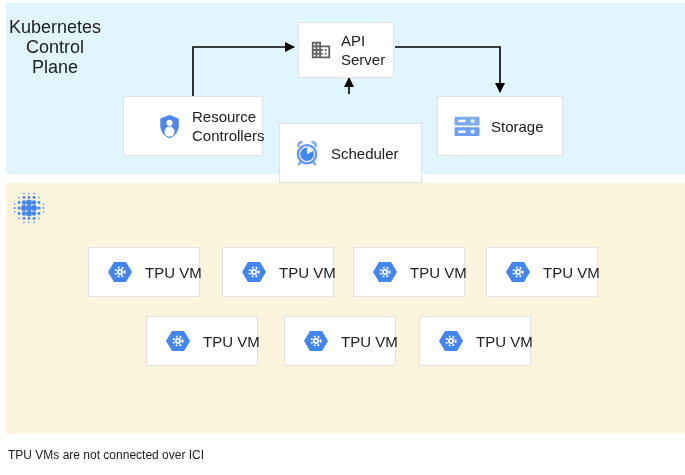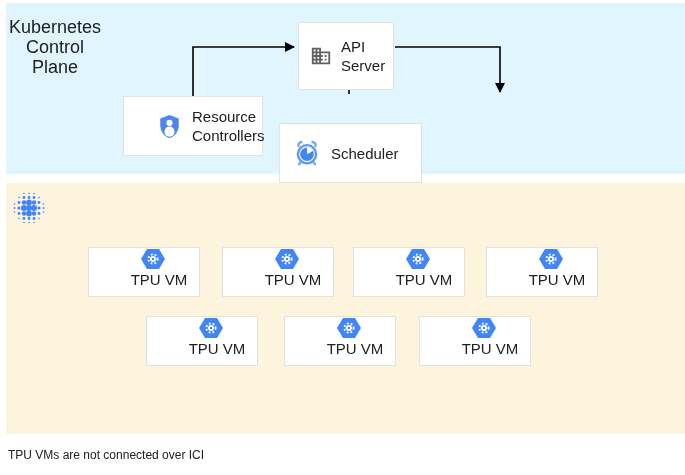--- a/index.html
+++ b/index.html
@@ -18,29 +18,29 @@
   .panel.control{left:6px;top:3px;width:679px;height:171px;background:var(--control-plane-bg);}
   .panel.nodepool{left:6px;top:183px;width:679px;height:251px;background:var(--node-pool-bg);}
   .section-title{position:absolute;font-size:18px;line-height:20px;color:var(--text);}
   .kcp-title{left:8px;top:17px;width:94px;text-align:center;}
   .np-title{left:60px;top:199px;}
   .caption{position:absolute;left:8px;top:448px;font-size:12px;color:var(--text);}
   .node{position:absolute;background:#fff;border:1px solid var(--box-border);box-sizing:border-box;
         display:flex;align-items:center;}
   .node .ic{flex:0 0 auto;display:flex;align-items:center;}
   .node .label{font-size:15px;line-height:19px;color:var(--text);}
-  .api-server{left:298px;top:22px;width:96px;height:68px;padding-left:11px;}
+  .api-server{left:298px;top:22px;width:96px;height:56px;padding-left:11px;}
   .api-server .label{margin-left:9px;width:52px;}
   .resource-controllers{left:123px;top:96px;width:140px;height:60px;padding-left:32px;}
   .resource-controllers .label{margin-left:9px;width:90px;}
   .scheduler{left:279px;top:96px;width:143px;height:60px;padding-left:12px;margin-top:27px;}
   .scheduler .label{margin-left:9px;white-space:nowrap;}
   .storage{left:437px;top:96px;width:126px;height:60px;padding-left:14px;}
   .storage .label{margin-left:9px;white-space:nowrap;}
-  .tpu{height:50px;width:112px;padding-left:18px;flex-direction:column;}
+  .tpu{height:50px;width:112px;padding-left:18px;}
   .tpu .label{margin-left:12px;white-space:nowrap;}
   .arrows{position:absolute;left:0;top:0;width:685px;height:475px;pointer-events:none;}
   .np-icon{position:absolute;left:11px;top:191px;}
 </style>
 </head>
 <body>
 
 <div class="canvas">
 
   <div class="panel control"></div>
@@ -94,20 +94,33 @@
         <line x1="7" y1="19.2" x2="5.6" y2="21" stroke="#7baaf7" stroke-width="2" stroke-linecap="round"></line>
         <line x1="17" y1="19.2" x2="18.4" y2="21" stroke="#7baaf7" stroke-width="2" stroke-linecap="round"></line>
         <circle cx="12" cy="13" r="7.3" fill="#fff" stroke="#5e97f6" stroke-width="1.9"></circle>
         <circle cx="12" cy="13" r="5.4" fill="#4285f4"></circle>
         <path d="M12,13 L12,7.6 A5.4,5.4 0 0 1 16.7,10.3 Z" fill="#fff"></path>
       </svg>
     </span>
     <span class="label">Scheduler</span>
   </div>
 
+  <div class="node storage">
+    <span class="ic">
+      <svg width="30" height="30" viewBox="0 0 24 24">
+        <rect x="2" y="4.5" width="20" height="7" rx="1" fill="#7baaf7"></rect>
+        <rect x="2" y="13" width="20" height="7" rx="1" fill="#6e9ff4"></rect>
+        <rect x="5" y="7" width="6" height="2" rx="0.6" fill="#fff"></rect>
+        <circle cx="16.5" cy="8" r="1.7" fill="#e8f0fe"></circle>
+        <rect x="5" y="15.5" width="6" height="2" rx="0.6" fill="#fff"></rect>
+        <circle cx="16.5" cy="16.5" r="1.7" fill="#e8f0fe"></circle>
+      </svg>
+    </span>
+    <span class="label">Storage</span>
+  </div>
 
   <span class="np-icon">
     <svg width="36" height="34" viewBox="0 0 36 34">
       <g fill="#4285f4">
         <circle cx="18" cy="17" r="3.0"></circle>
           <circle cx="13" cy="17" r="3.0"></circle>
           <circle cx="23" cy="17" r="3.0"></circle>
         <circle cx="18" cy="11.5" r="2.9"></circle>
           <circle cx="18" cy="22.5" r="2.9"></circle>
         <circle cx="13" cy="11.5" r="2.2"></circle>

